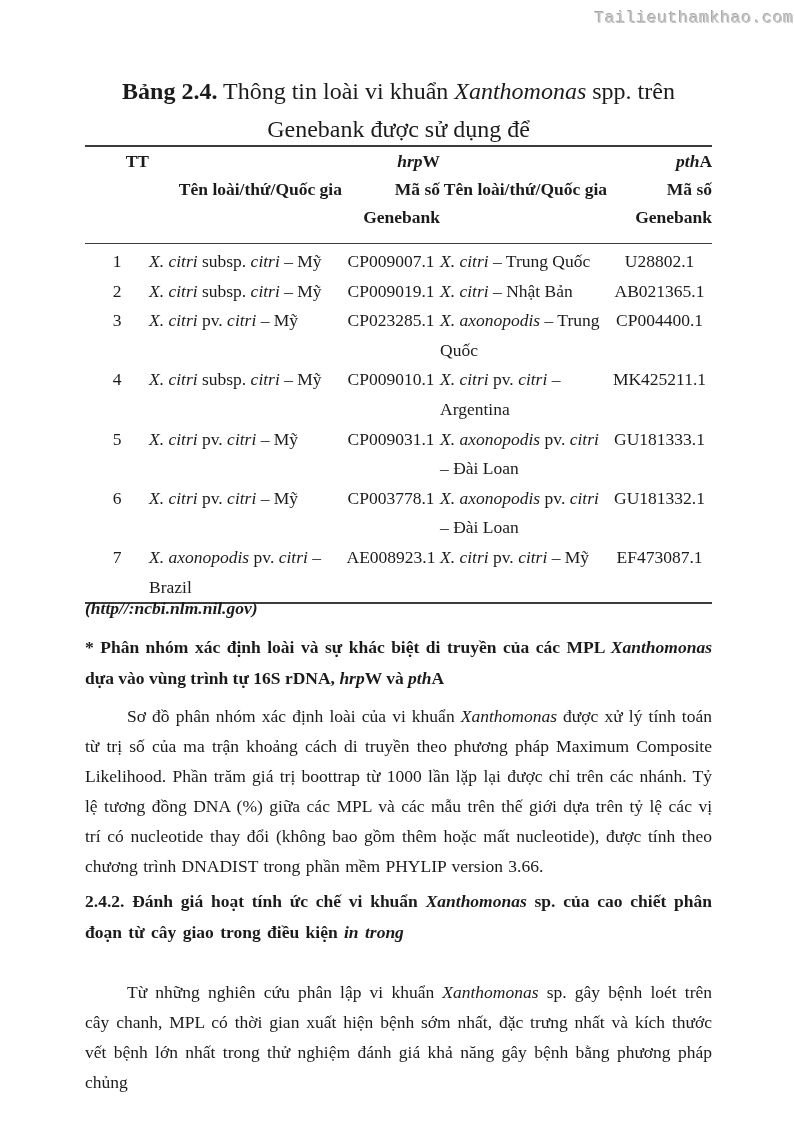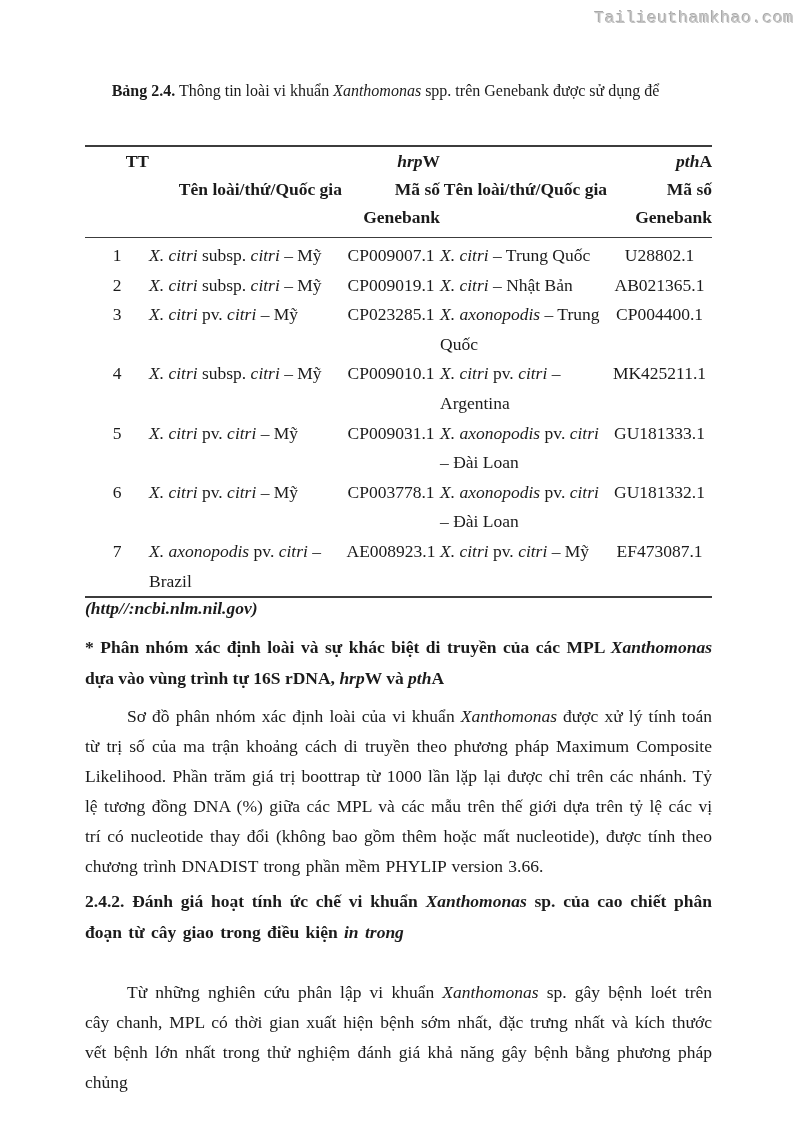--- a/index.html
+++ b/index.html
@@ -17,37 +17,37 @@
 
   .watermark{
     position:absolute;top:9px;right:0;
     font-family:Liberation Mono, monospace;
     font-size:17px;color:#c3c3c3;
     text-shadow:-1px -1px 0 #a8a8a8,1px 1px 0 #ffffff;
     letter-spacing:0.3px;
   }
 
   .doc-title{
-    position:absolute;top:72px;left:72px;width:627px;
-    font-size:16px;line-height:38px;text-align:center;
+    position:absolute;top:72px;left:85px;width:627px;
+    font-size:24px;line-height:38px;text-align:center;
   }
 
   table.gene-table{
     position:absolute;top:145px;left:85px;width:627px;
     border-collapse:collapse;table-layout:fixed;
     font-size:17.5px;
     border-top:2.5px solid #3c3c3c;
     border-bottom:2.5px solid #3c3c3c;
   }
   .gene-table th,.gene-table td{
     padding:0;font-weight:400;vertical-align:top;
   }
   .gene-table thead{line-height:28px;}
   .gene-table thead th{font-weight:700;text-align:right;}
-  .gene-table thead tr.subhead th{padding-bottom:6px;}
+  .gene-table thead tr.subhead th{padding-bottom:12px;}
   .gene-table thead{border-bottom:1.5px solid #3c3c3c;}
   .gene-table tbody{line-height:29.6px;}
   .gene-table tbody tr:first-child td{padding-top:3px;}
   .td-tt{text-align:center;}
   .td-name{text-align:left;padding-right:5px;}
   .td-code{text-align:center;}
   th.col-species-hrpw{white-space:nowrap;}
 
   .source-note{
     position:absolute;top:593px;left:85px;width:627px;

